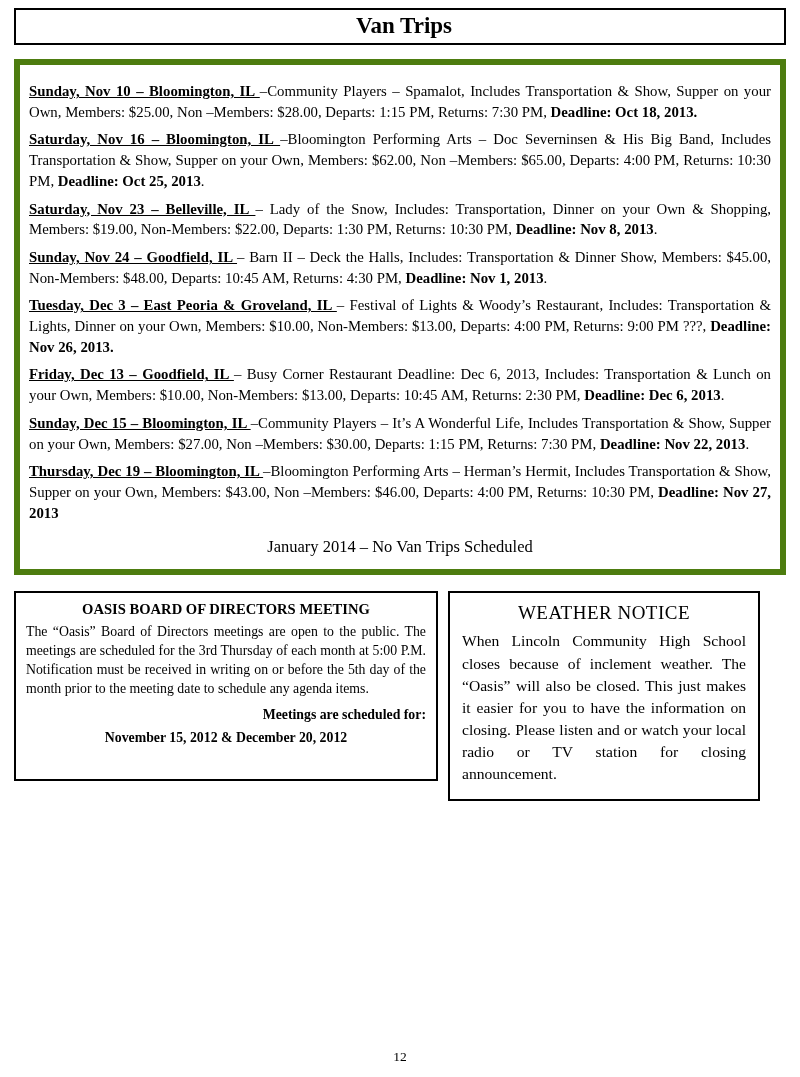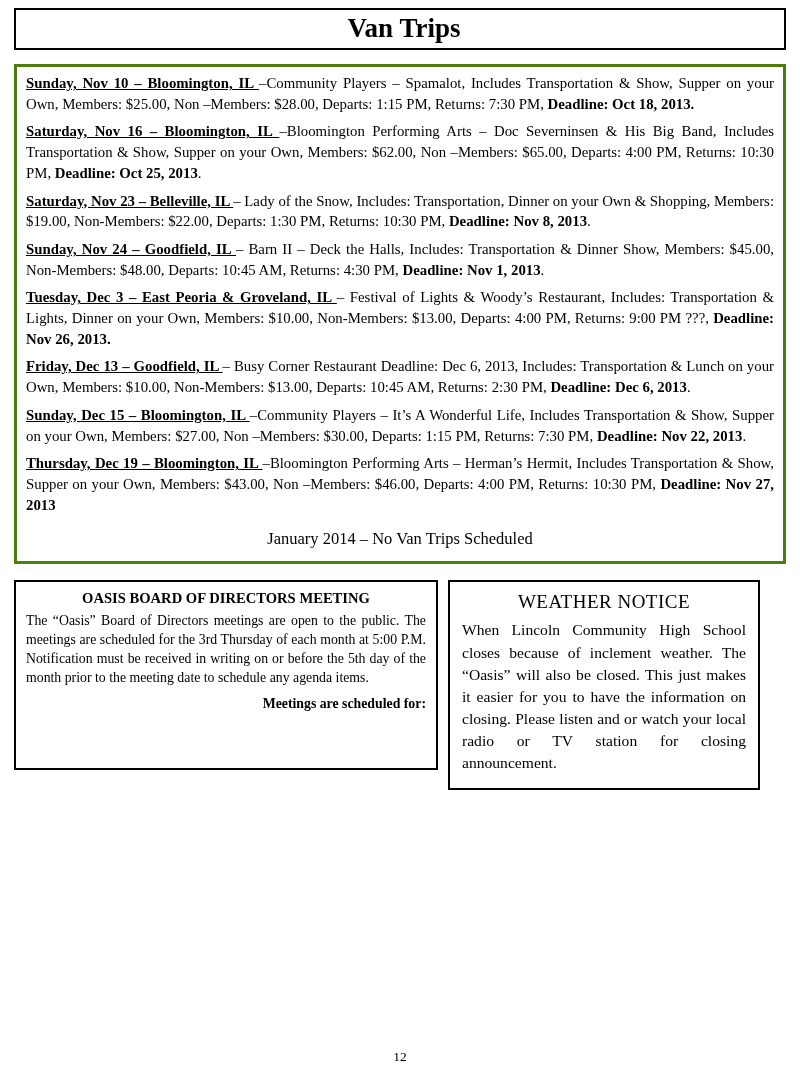--- a/index.html
+++ b/index.html
@@ -13,28 +13,28 @@
     position: relative;
     overflow: hidden;
   }
   .title-box {
     margin: 8px 14px 0 14px;
     border: 2px solid #000;
     text-align: center;
     padding: 3px 0 4px 0;
   }
   .title {
-    font-size: 27px;
+    font-size: 23px;
     font-weight: bold;
     padding-left: 8px;
   }
   .main-box {
     margin: 14px 14px 0 14px;
-    border: 3px solid #4d7c0f;
-    padding: 6px 9px 8px 9px;
+    border: 6px solid #4d7c0f;
+    padding: 16px 9px 8px 9px;
   }
   .trip {
     font-size: 14.8px;
     line-height: 1.4;
     text-align: justify;
     margin: 0 0 7px 0;
   }
   .trip .lead {
     font-weight: bold;
     text-decoration: underline;
@@ -137,20 +137,21 @@
 
   <div class="note">January 2014 – No Van Trips Scheduled</div>
 </div>
 
 <div class="boxes">
 
   <div class="board-box">
     <div class="board-title">OASIS BOARD OF DIRECTORS MEETING</div>
     <div class="board-body">The “Oasis” Board of Directors meetings are open to the public.  The meetings are scheduled for the 3rd Thursday of each month at 5:00 P.M.  Notification must be  received in writing on or before the 5th day of the month prior to the meeting date to  schedule any agenda items.</div>
     <div class="board-schedule-label">Meetings are scheduled for:</div>
+    <div class="board-dates">November 15, 2012 &amp; December 20, 2012</div>
   </div>
 
   <div class="weather-box">
     <div class="weather-title">WEATHER NOTICE</div>
     <div class="weather-body">When Lincoln Community High School closes because of inclement weather.  The “Oasis” will also be closed.  This just makes it easier for you to have the information on closing.  Please listen and or watch your local radio or TV station for  closing announcement.</div>
   </div>
 
 </div>
 
 <div class="page-number">12</div>

